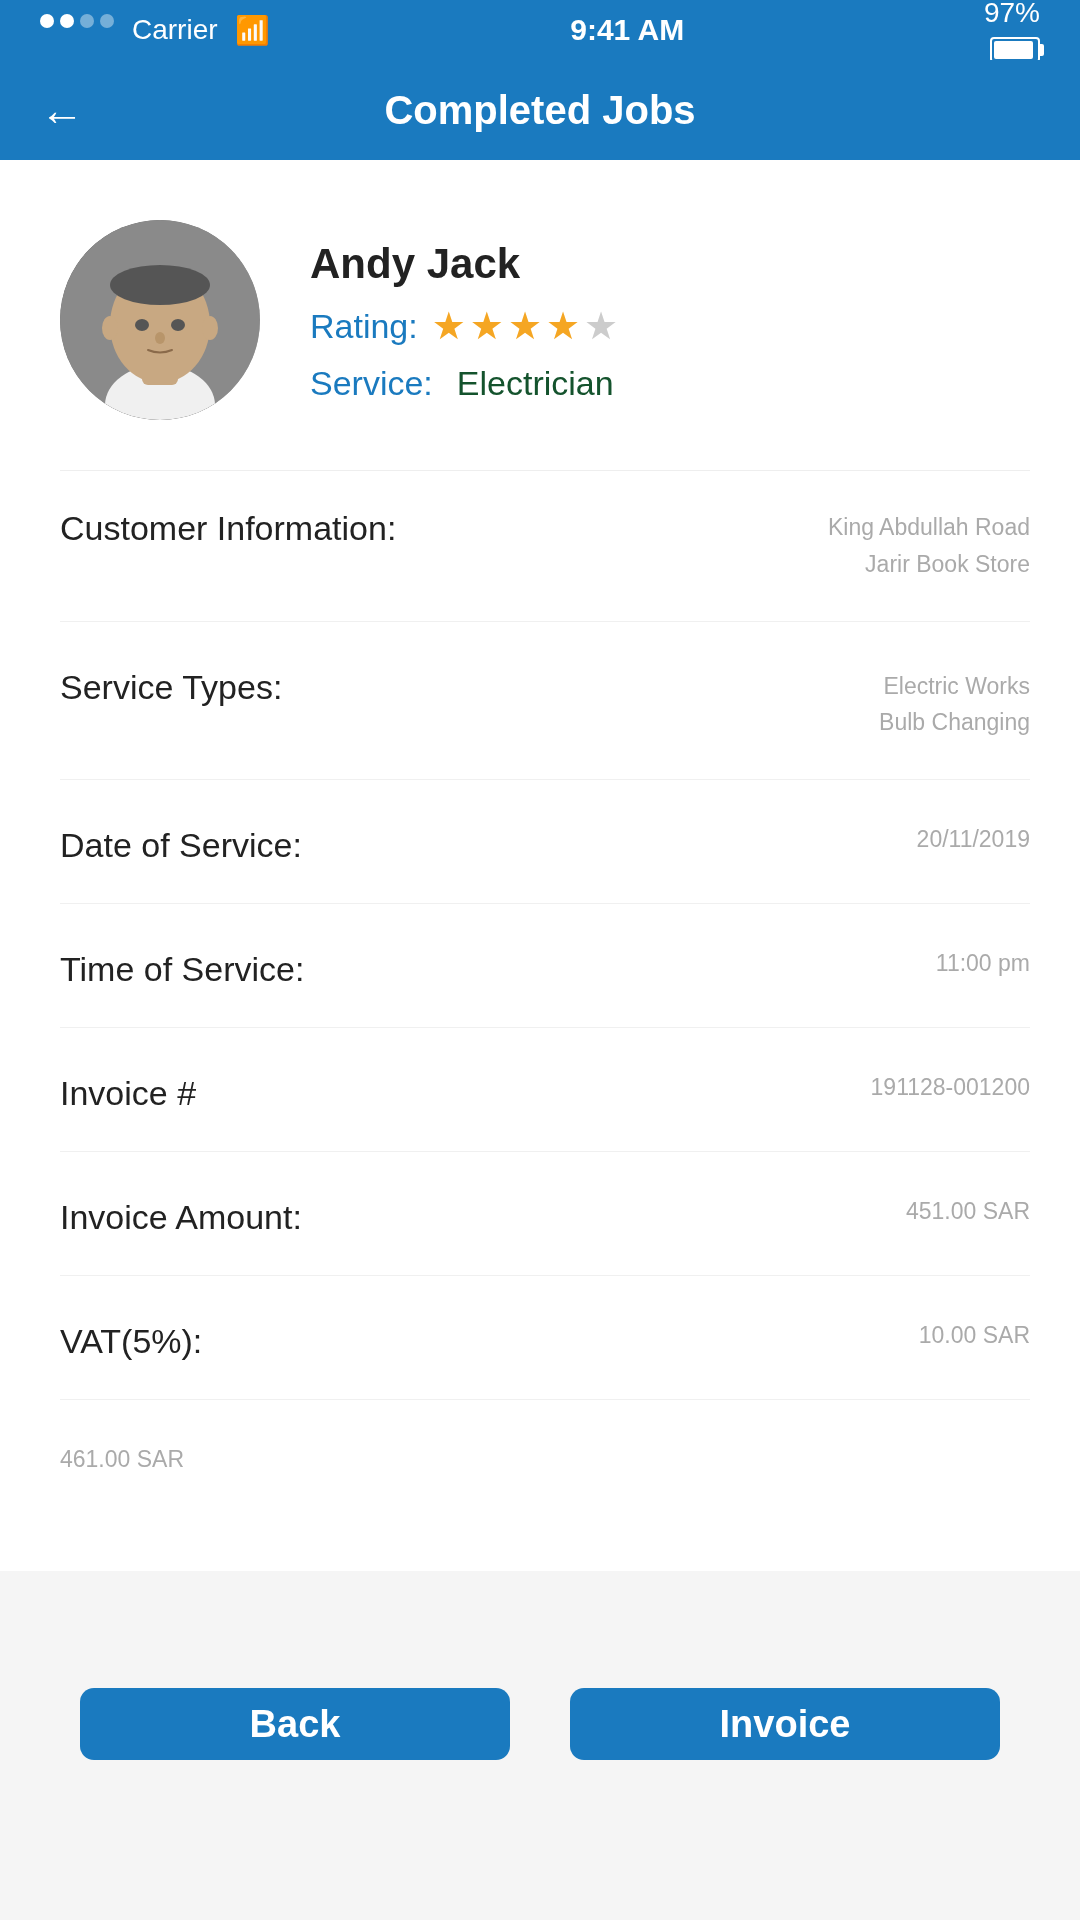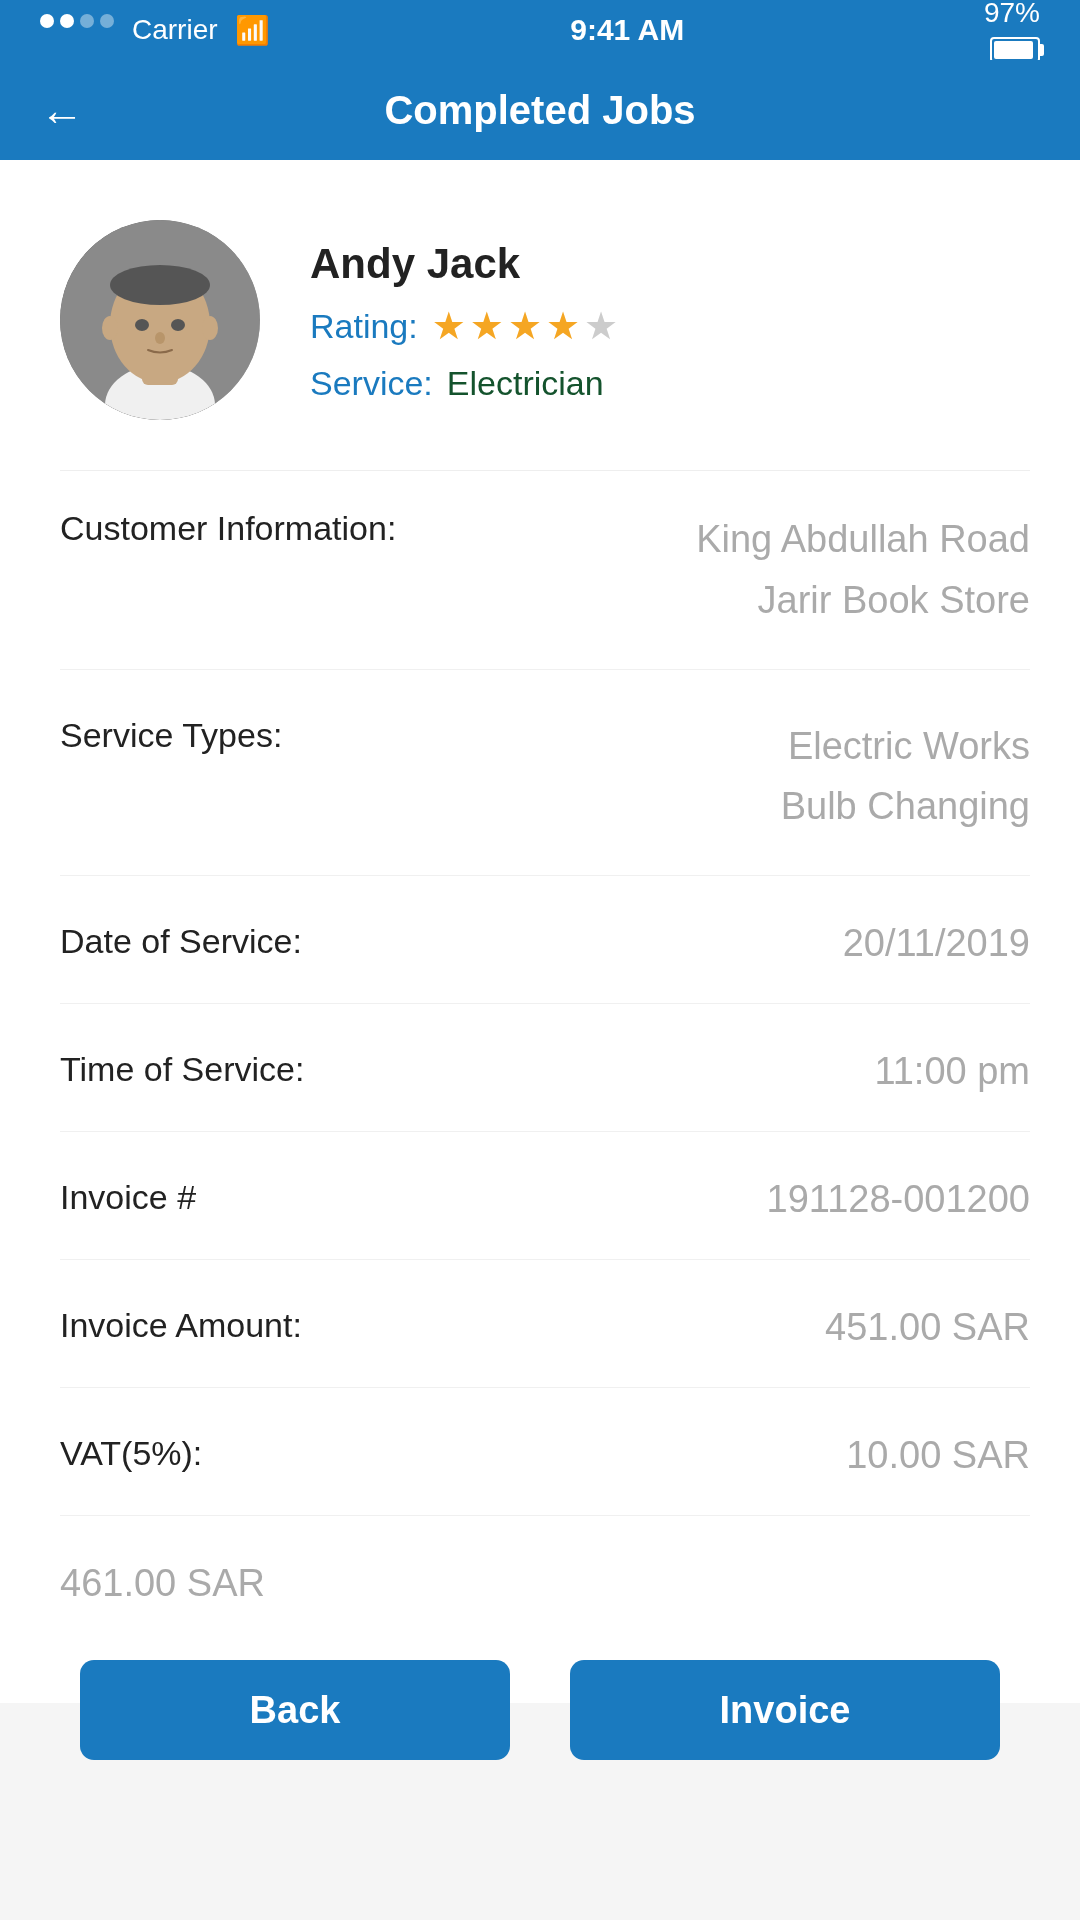--- a/index.html
+++ b/index.html
@@ -174,21 +174,21 @@
       gap: 4px;
     }
     .star {
       font-size: 38px;
     }
     .star.filled { color: #f5a623; }
     .star.empty { color: #ccc; }
     .profile-service {
       display: flex;
       align-items: flex-end;
-      gap: 14px;
+      gap: 24px;
       font-size: 34px;
     }
     .service-label { color: #1a7abf; font-weight: 500; }
     .service-value { color: #14532d; }
 
     
     .info-section {
       display: flex;
       flex-direction: column;
       gap: 8px;
@@ -202,21 +202,21 @@
     }
     .info-row:last-child {
       border-bottom: none;
     }
     .info-label {
       font-size: 34px;
       color: #222;
       font-weight: 400;
     }
     .info-value {
-      font-size: 38px;
+      font-size: 23px;
       color: #aaa;
       text-align: right;
       max-width: 55%;
     }
     .info-value.multiline {
       line-height: 1.6;
     }
 
     
     .bottom-buttons {
@@ -224,21 +224,21 @@
       bottom: 160px;
       left: 0;
       width: 1080px;
       display: flex;
       justify-content: center;
       gap: 60px;
       padding: 0 80px;
     }
     .btn {
       flex: 1;
-      height: 100px;
+      height: 72px;
       border-radius: 14px;
       border: none;
       font-size: 38px;
       font-weight: 600;
       color: white;
       cursor: pointer;
       background: #1a7abf;
     }
   </style>
 </head>

